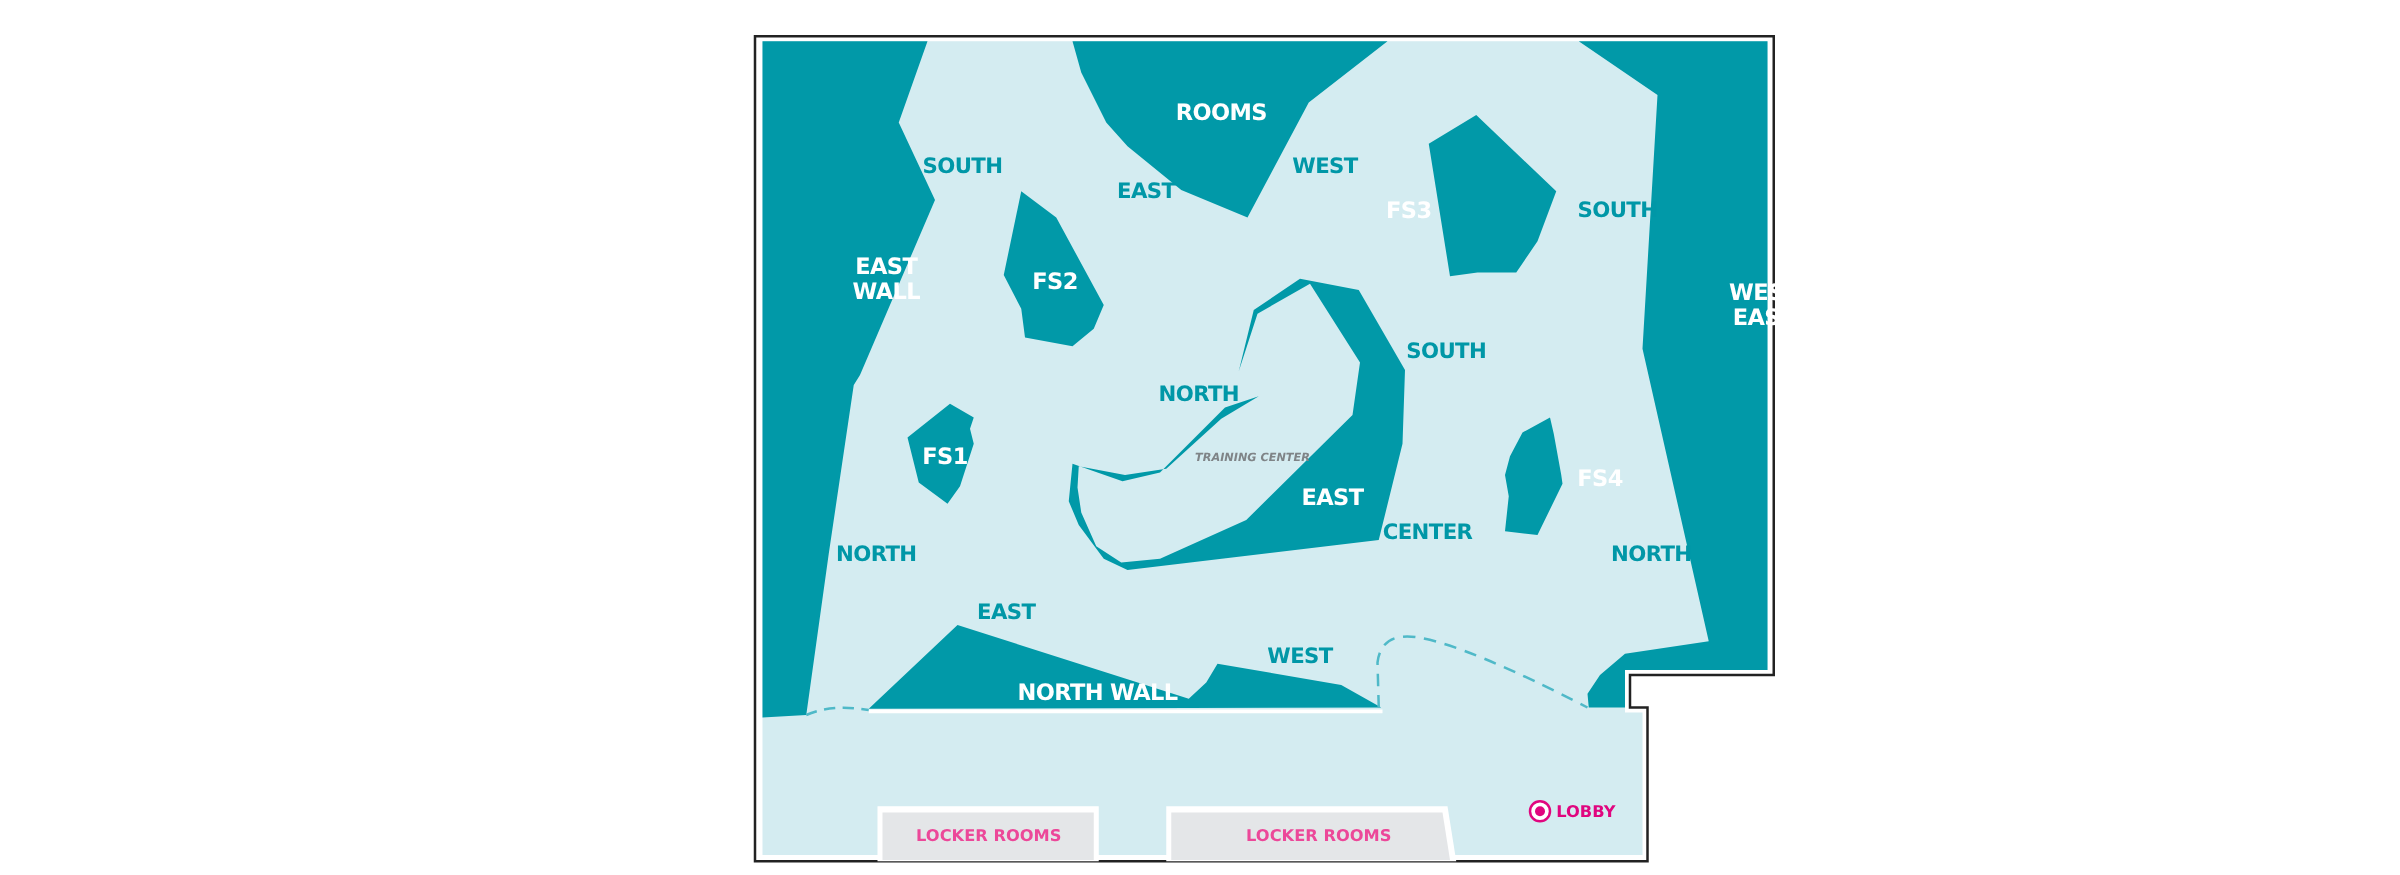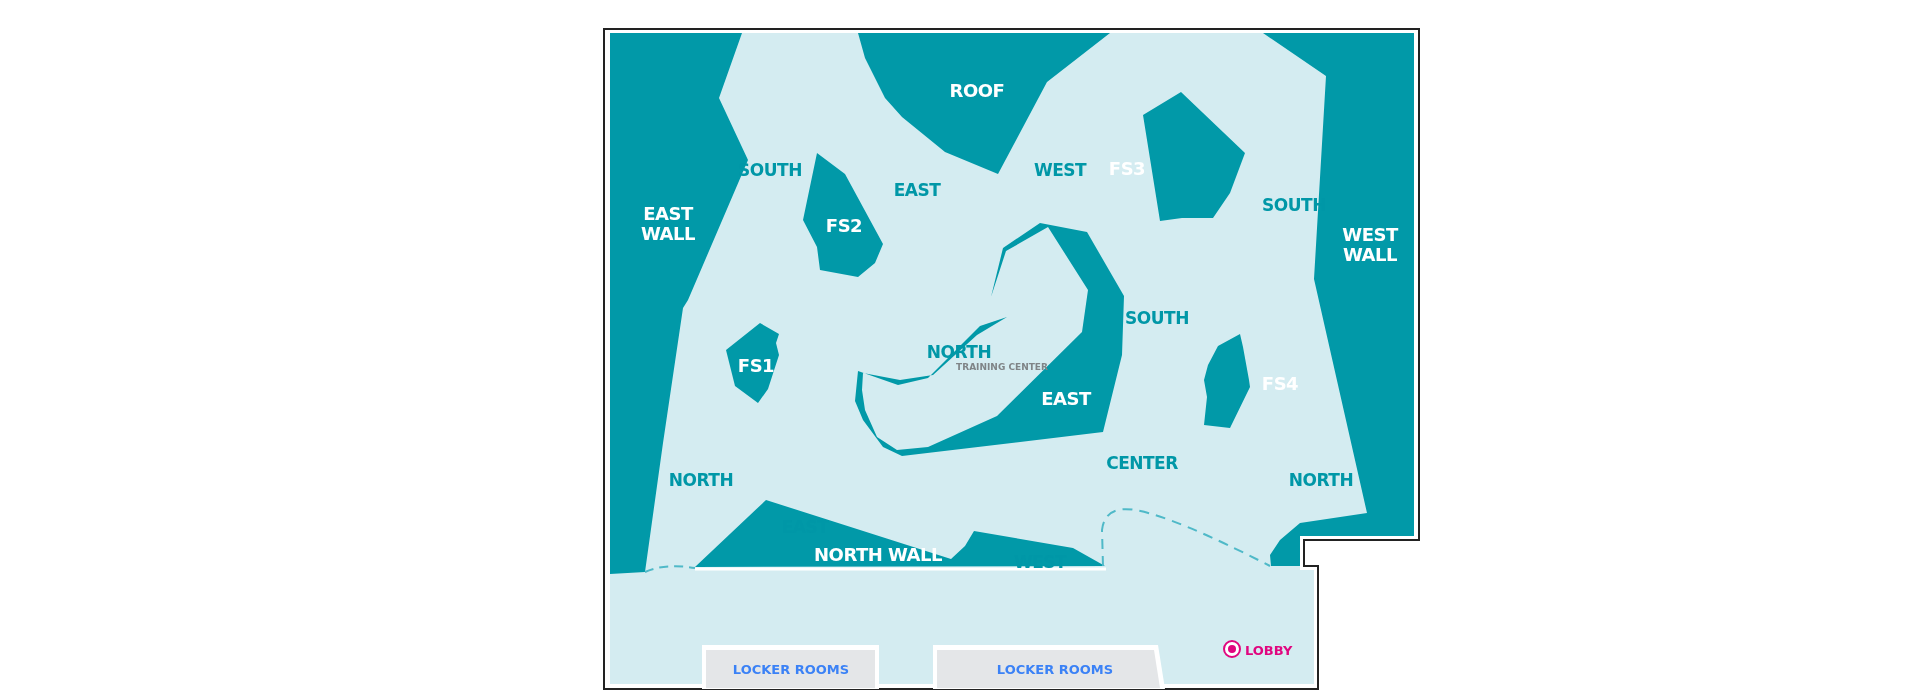--- a/index.html
+++ b/index.html
@@ -50,36 +50,36 @@
   </g>
 
   <text class="lbl lbl-wall" x="642" y="222"></text>
   <text class="lbl lbl-wall" id="eastwall" x="642" y="222"><tspan x="642" dy="0"></tspan></text>
 </svg>
 
 <div id="labels"></div>
 
 <style>
   .ol { position: absolute; font-family: "DejaVu Sans", sans-serif; font-weight: bold; letter-spacing: -0.5px; white-space: nowrap; transform: translate(-50%, -50%); line-height: 1.0; text-align: center; }
-  .ol.area { color: #0097a7; font-size: 17px; margin-top: 36px; }
+  .ol.area { color: #0097a7; font-size: 17px; }
   .ol.wall { color: #ffffff; font-size: 18px; }
-  .ol.wall2 { color: #ffffff; font-size: 18px; line-height: 20px; }
-  .ol.small { color: #7f8487; font-size: 9px; letter-spacing: 0; }
-  .ol.locker { color: #3b82f6; font-size: 13px; letter-spacing: 0; }
+  .ol.wall2 { color: #ffffff; font-size: 18px; line-height: 20px; margin-left: 41px; }
+  .ol.small { color: #7f8487; font-size: 9px; letter-spacing: 0; font-style: italic; }
+  .ol.locker { color: #ec4899; font-size: 13px; letter-spacing: 0; }
   .ol.lobby { color: #e0067f; font-size: 13px; transform: translate(0, -50%); letter-spacing: 0; }
 </style>
 
 <div class="ol area" style="left:770px;top:134px">SOUTH</div>
 <div class="ol area" style="left:917px;top:154px">EAST</div>
-<div class="ol wall" style="left:977px;top:91px">ROOF</div>
+<div class="ol wall" style="left:977px;top:91px">ROOMS</div>
 <div class="ol area" style="left:1060px;top:134px">WEST</div>
 <div class="ol wall" style="left:1127px;top:169px">FS3</div>
 <div class="ol area" style="left:1294px;top:169px">SOUTH</div>
 <div class="ol wall2" style="left:668px;top:224px;width:60px;white-space:normal">EAST WALL</div>
-<div class="ol wall2" style="left:1370px;top:245px;width:60px;white-space:normal">WEST WALL</div>
+<div class="ol wall2" style="left:1370px;top:245px;width:60px;white-space:normal">WEST EAST</div>
 <div class="ol wall" style="left:844px;top:226px">FS2</div>
 <div class="ol area" style="left:1157px;top:282px">SOUTH</div>
 <div class="ol area" style="left:959px;top:316px">NORTH</div>
 <div class="ol small" style="left:1002px;top:367px">TRAINING CENTER</div>
 <div class="ol wall" style="left:756px;top:366px">FS1</div>
 <div class="ol wall" style="left:1066px;top:399px">EAST</div>
 <div class="ol wall" style="left:1280px;top:384px">FS4</div>
 <div class="ol area" style="left:1142px;top:427px">CENTER</div>
 <div class="ol area" style="left:701px;top:444px">NORTH</div>
 <div class="ol area" style="left:1321px;top:444px">NORTH</div>

